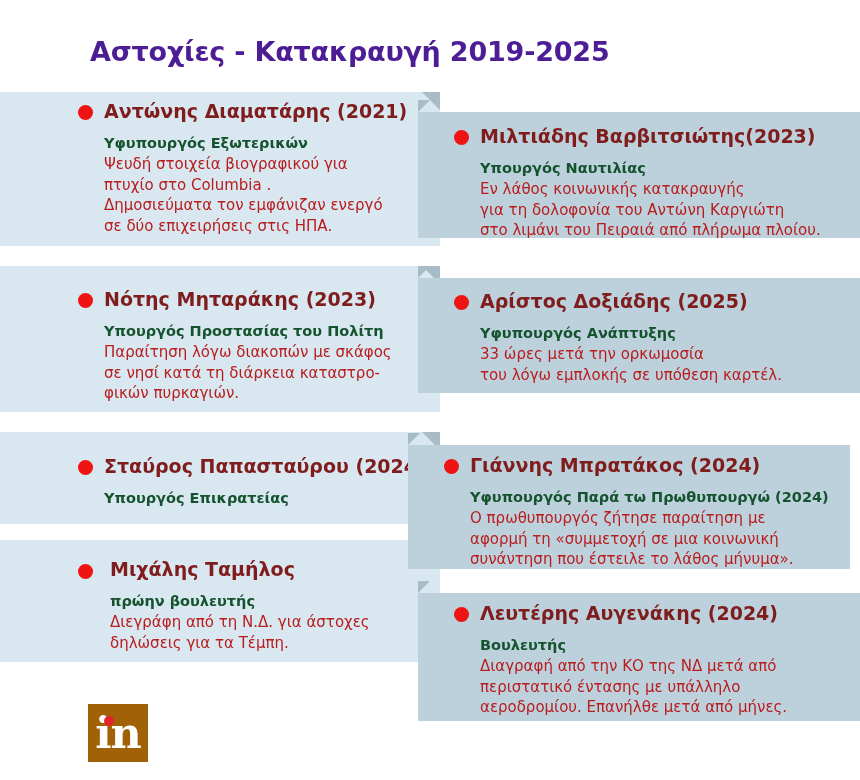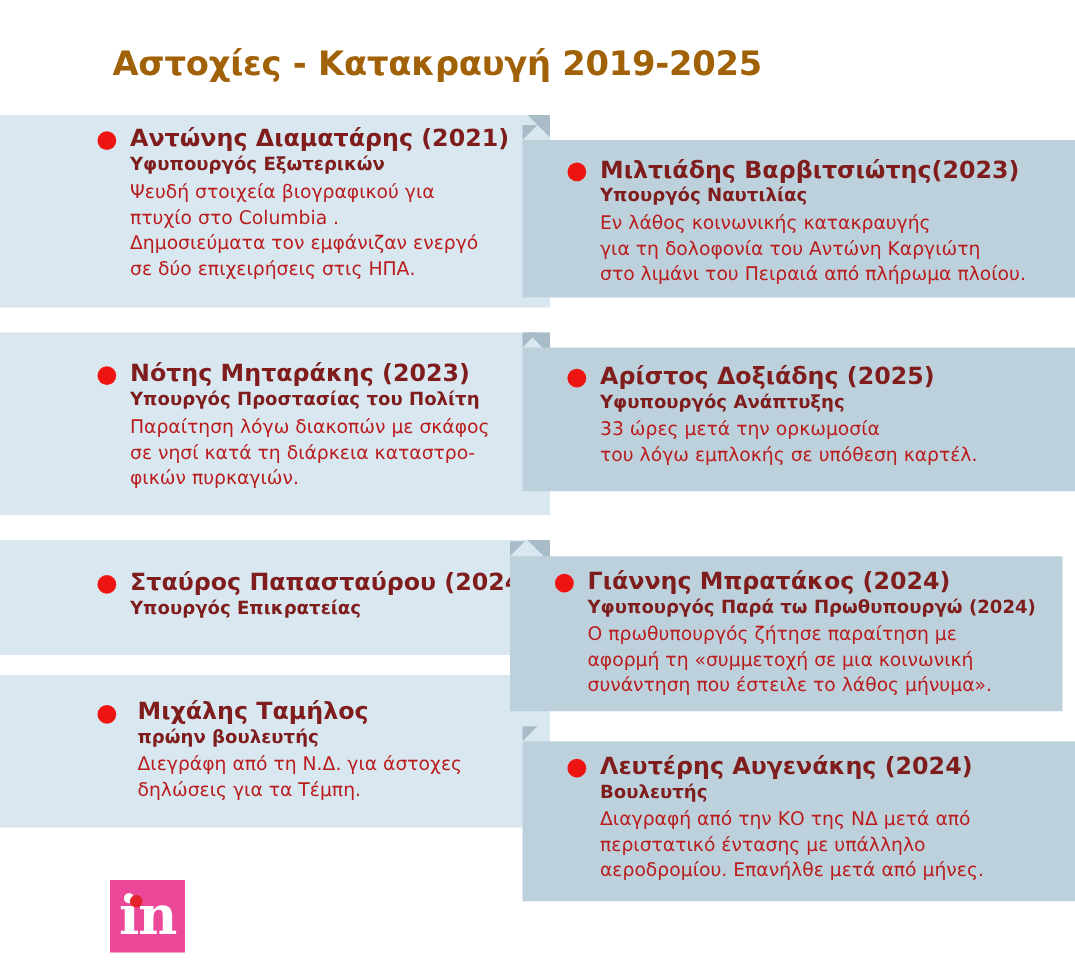--- a/index.html
+++ b/index.html
@@ -23,21 +23,21 @@
     background: #ffffff;
   }
 
   
   .title {
     position: absolute;
     left: 90px;
     top: 36px;
     font-size: 27px;
     font-weight: bold;
-    color: #a16207;
+    color: #4c1d95;
     letter-spacing: -0.2px;
     white-space: nowrap;
   }
 
   
   .card {
     position: absolute;
     box-sizing: border-box;
   }
   .card.left {
@@ -86,42 +86,42 @@
   .name {
     font-size: 19px;
     font-weight: bold;
     color: #7f1d1d;
     line-height: 22px;
     white-space: nowrap;
   }
   .role {
     font-size: 14.5px;
     font-weight: bold;
-    color: #7f1d1d;
+    color: #14532d;
     line-height: 19px;
-    margin-top: 1px;
+    margin-top: 12px;
     white-space: nowrap;
   }
   .desc {
     font-size: 15px;
     font-weight: normal;
     color: #b91c1c;
     line-height: 20.5px;
     margin-top: 1px;
     white-space: pre-line;
   }
 
   
   .logo {
     position: absolute;
     left: 88px;
     top: 704px;
     width: 60px;
     height: 58px;
-    background: #ec4899;
+    background: #a16207;
   }
   .logo-in {
     position: absolute;
     left: 0;
     top: 0;
     width: 60px;
     height: 58px;
     color: #ffffff;
     font-family: "DejaVu Serif", "Liberation Serif", serif;
     font-weight: bold;

